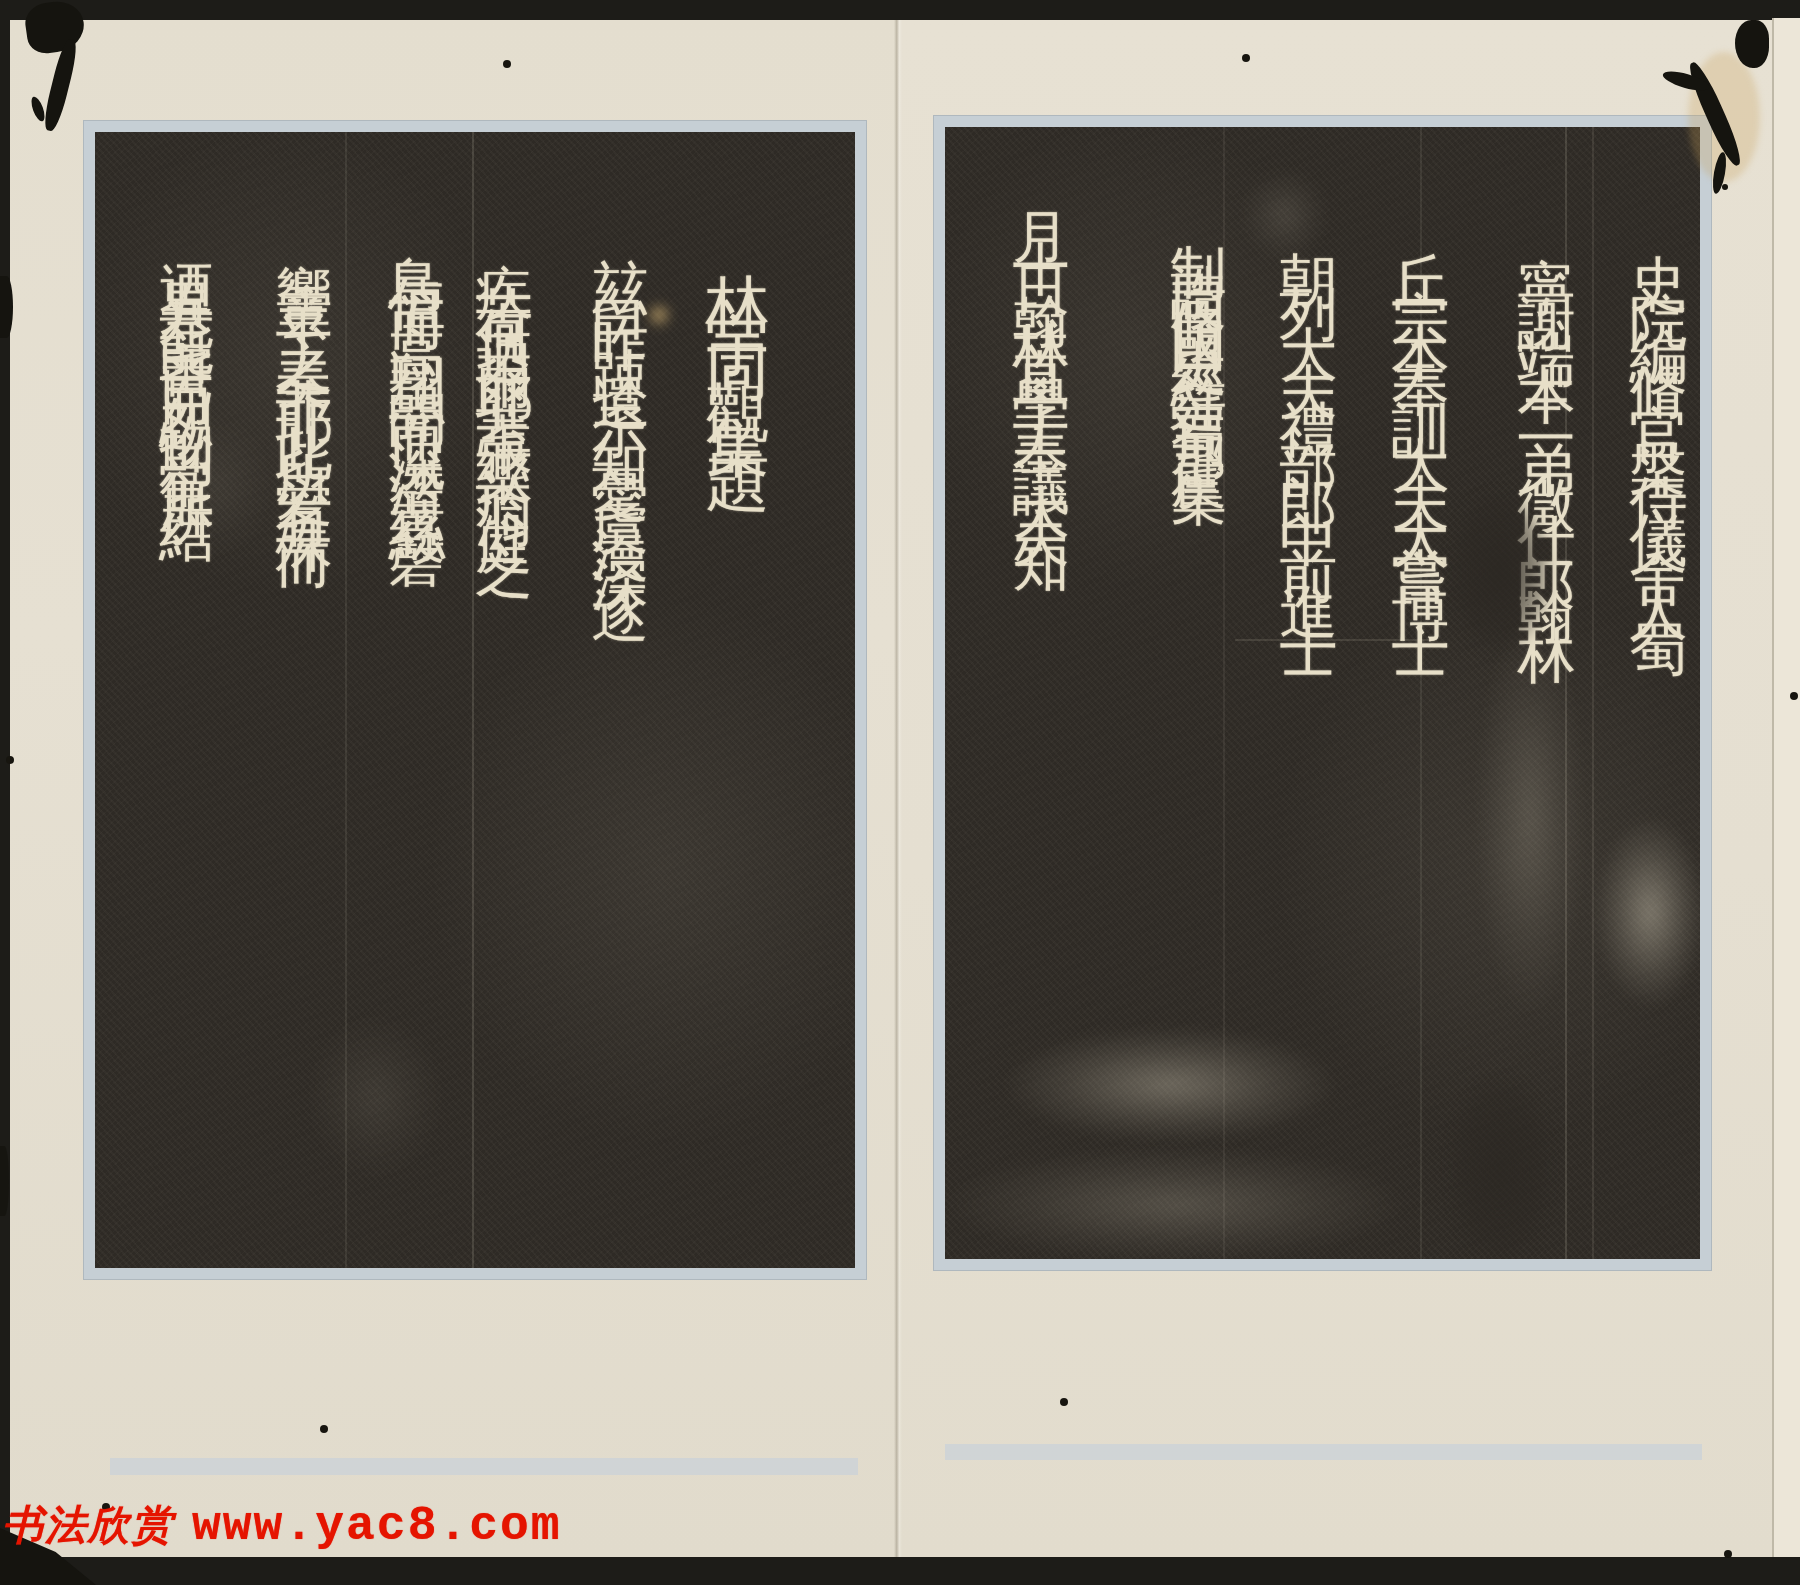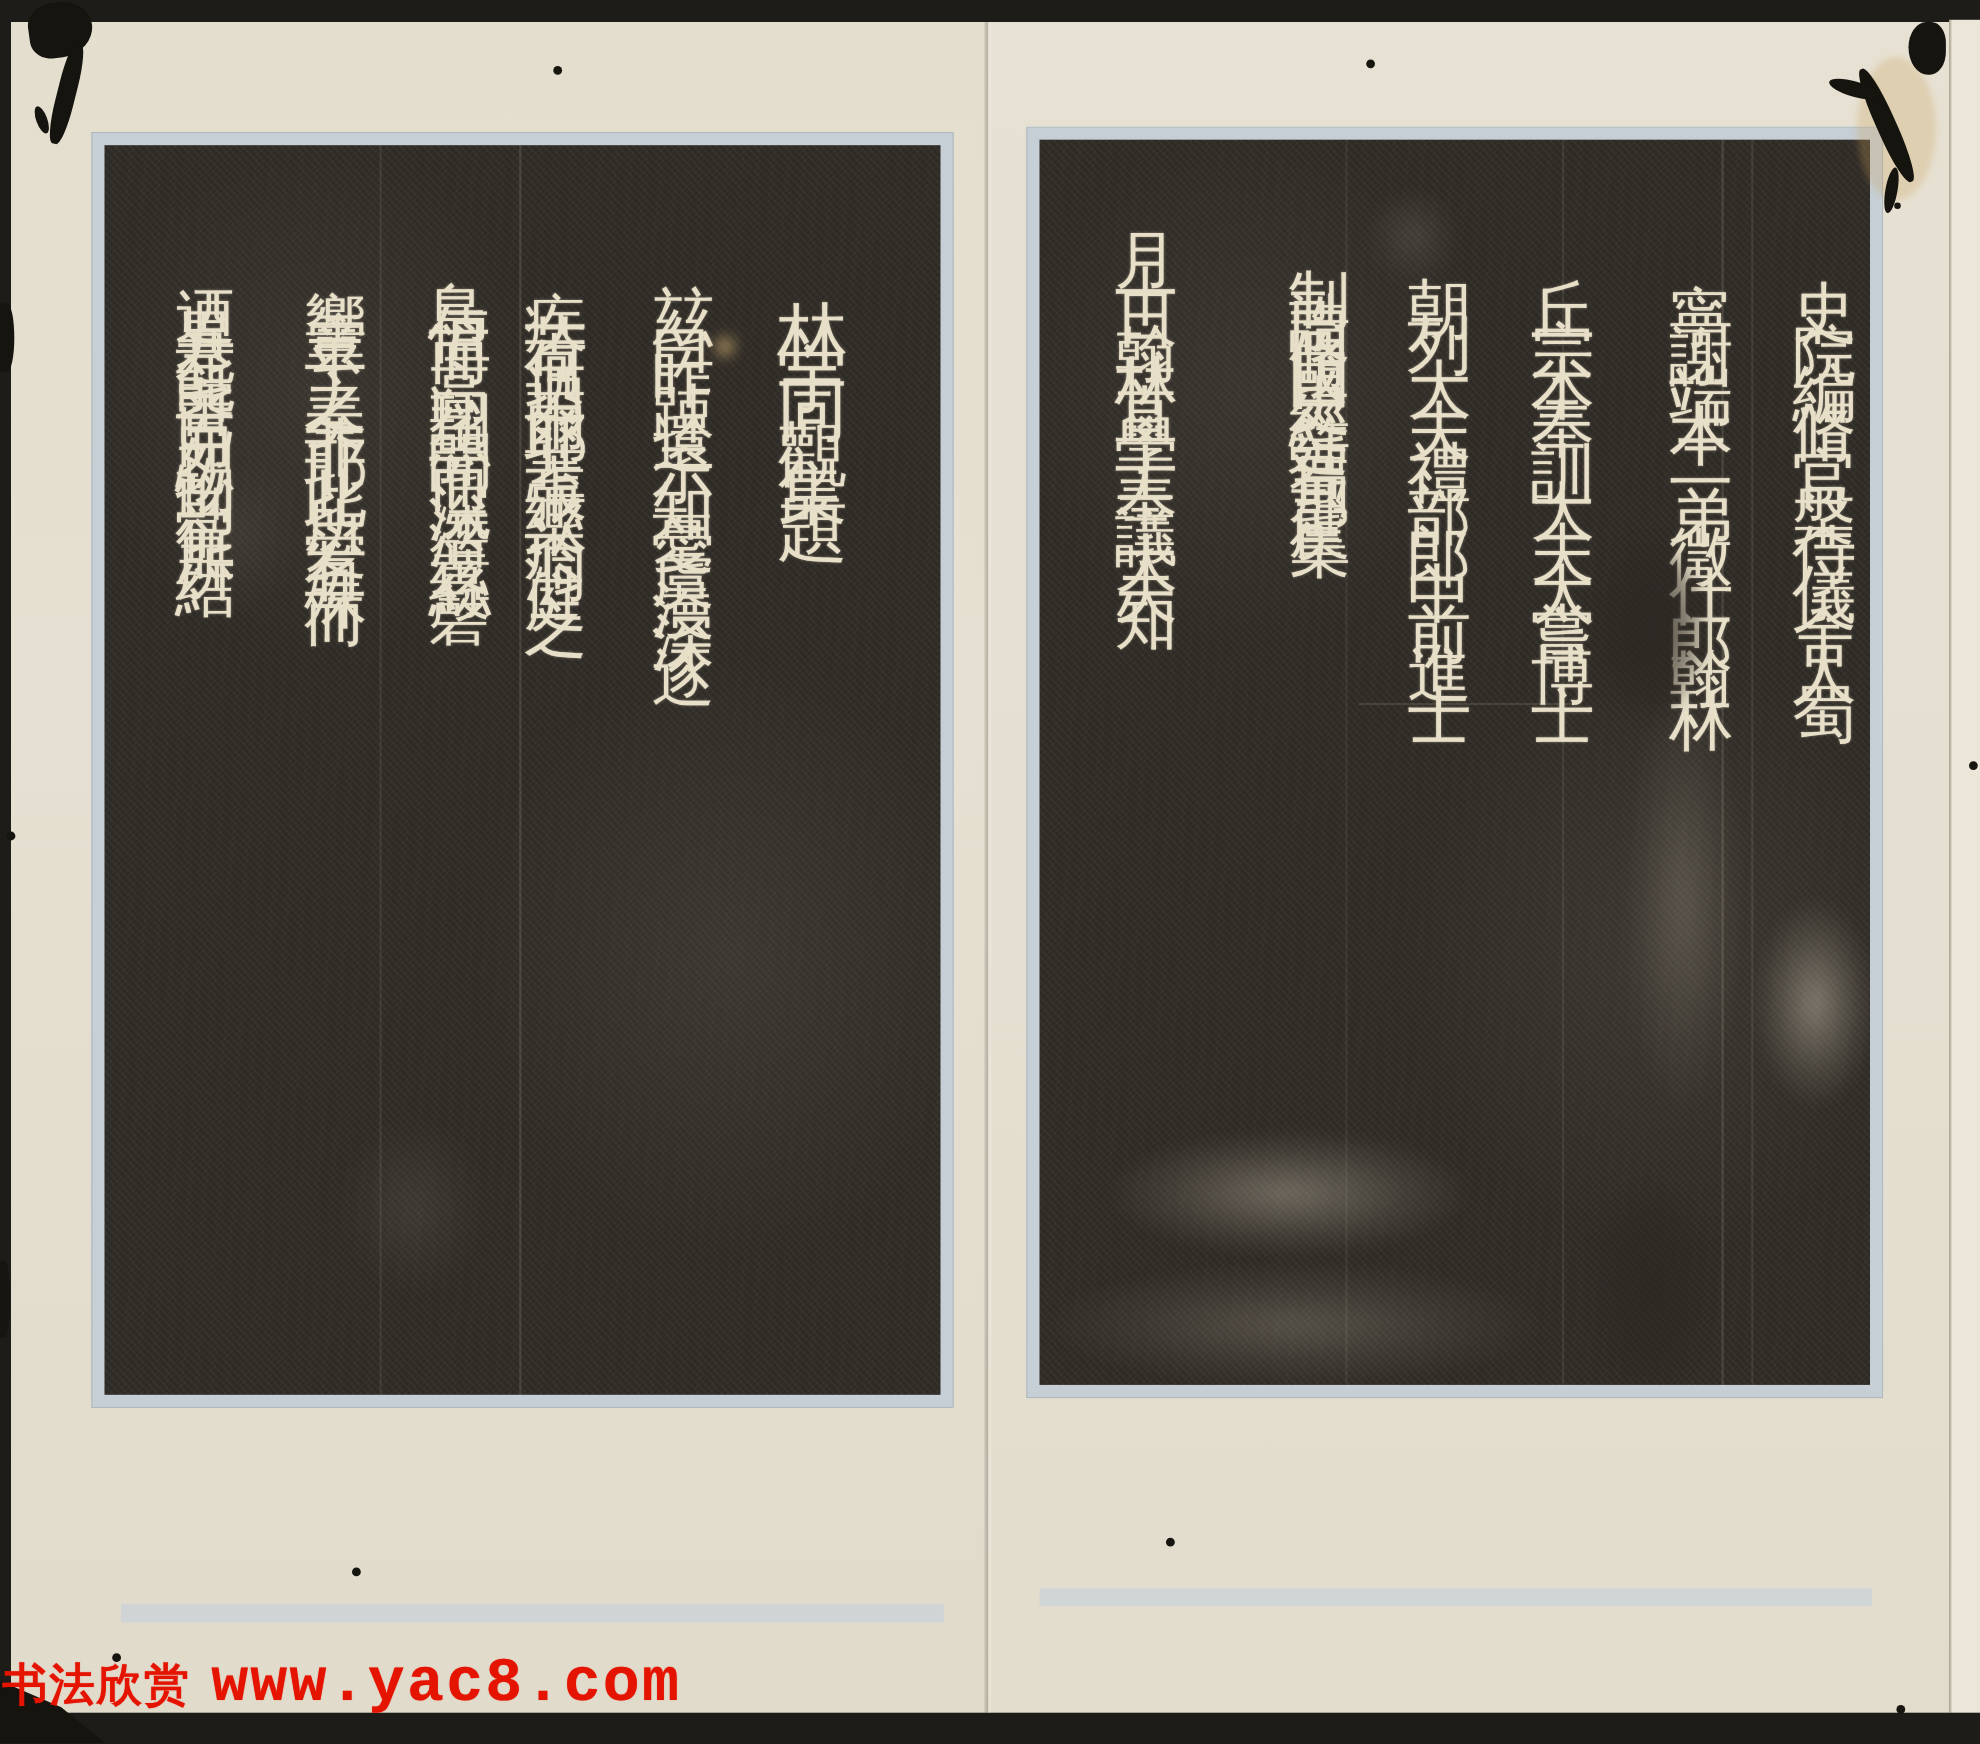--- a/index.html
+++ b/index.html
@@ -54,22 +54,22 @@
   .scratch{position:absolute;width:2px;background:rgba(235,227,206,.14);top:0;bottom:0;}
   .scratch-h{position:absolute;height:2px;background:rgba(235,227,206,.12);}
   
   .tear{position:absolute;background:#15140f;}
   .dot{position:absolute;width:8px;height:8px;border-radius:50%;background:#17150f;}
   .stain{position:absolute;border-radius:50%;filter:blur(3px);background:rgba(200,160,90,.55);}
   
   #watermark{position:absolute;left:2px;top:1498px;color:#e51400;
      font-size:41px;letter-spacing:2px;display:flex;align-items:baseline;gap:18px;
      text-shadow:0 0 1px rgba(229,20,0,.6);}
-  #watermark .url{font-family:"Liberation Mono","DejaVu Sans Mono",monospace;font-size:56px;font-weight:bold;}
-  #watermark .cn{font-weight:bold;}
+  #watermark .url{font-family:"Liberation Mono","DejaVu Sans Mono",monospace;font-size:48px;font-weight:bold;}
+  #watermark .cn{font-weight:bold;font-style:italic;}
 </style>
 </head>
 <body>
 
 <div id="canvas">
 
   <div class="page" id="page-left"></div>
   <div class="page" id="page-right"></div>
   <div id="page-edge"></div>
   <div class="crease" style="left:894px;"></div>

